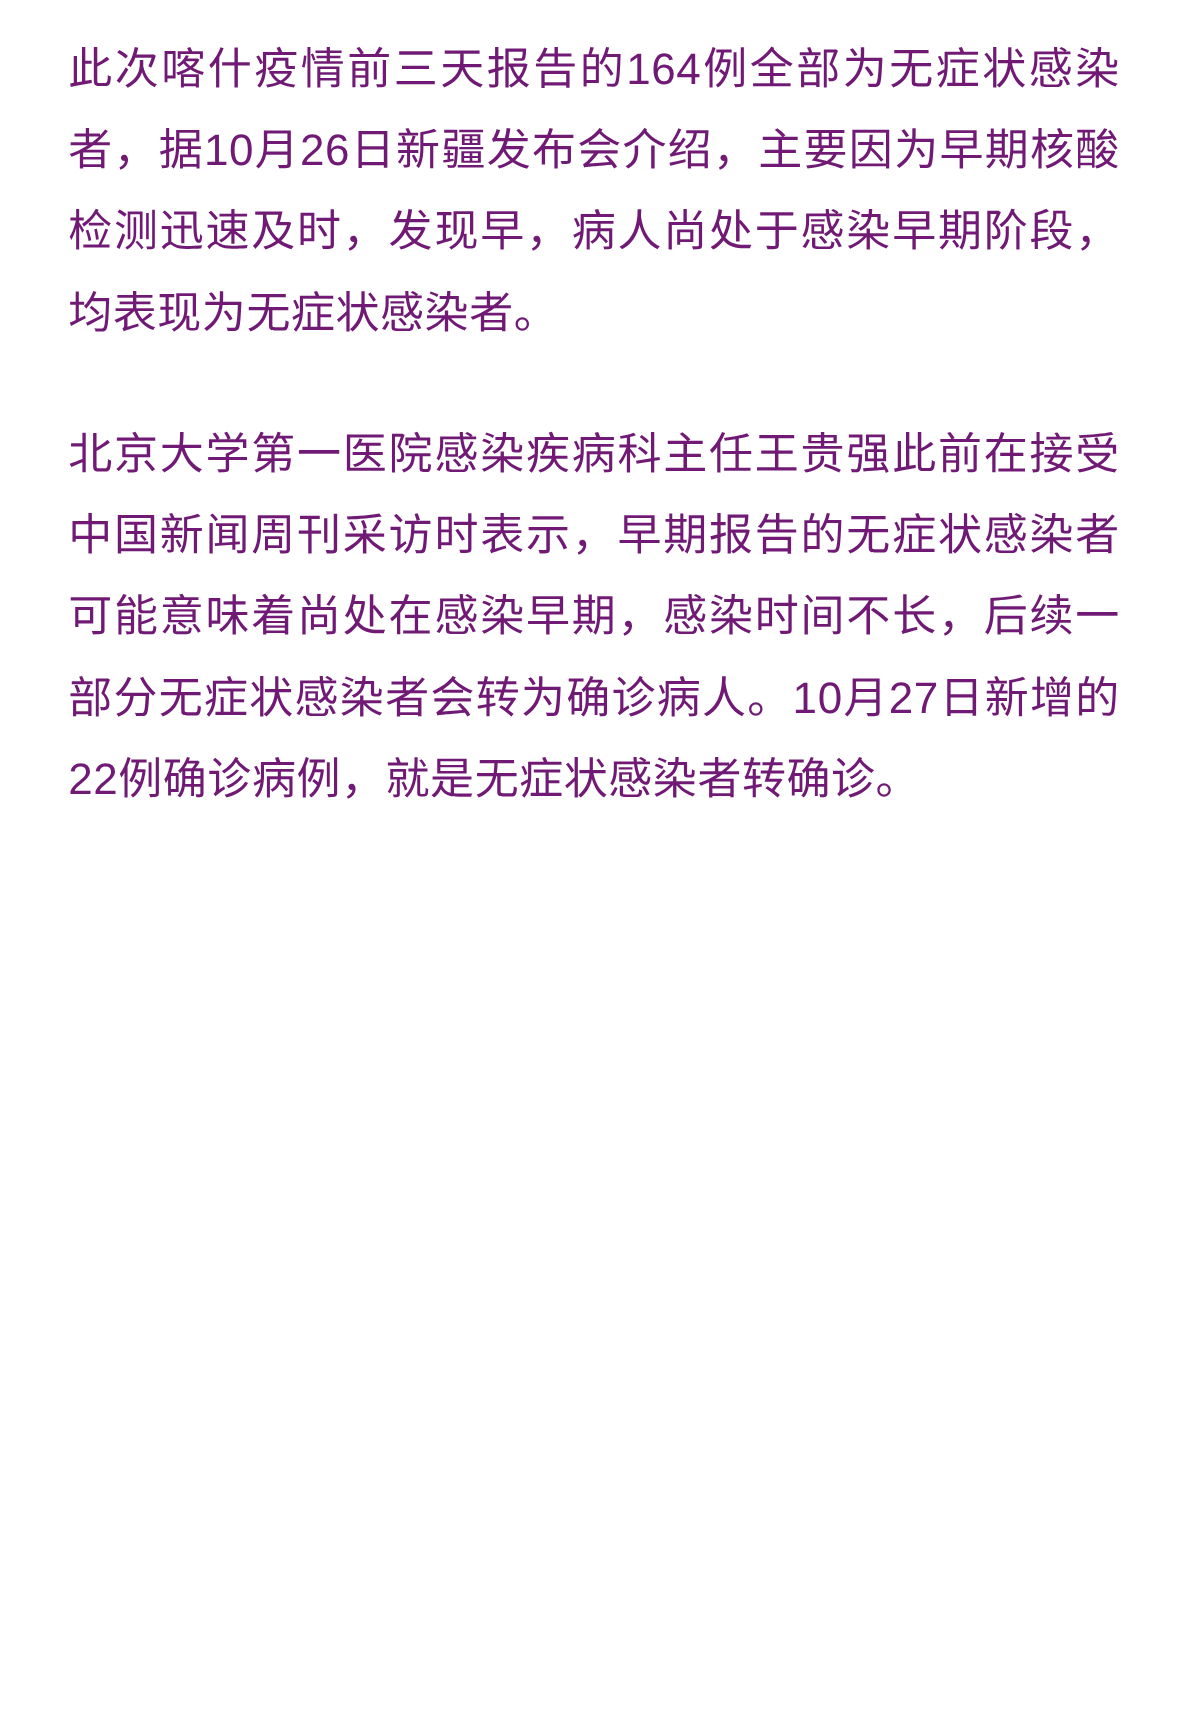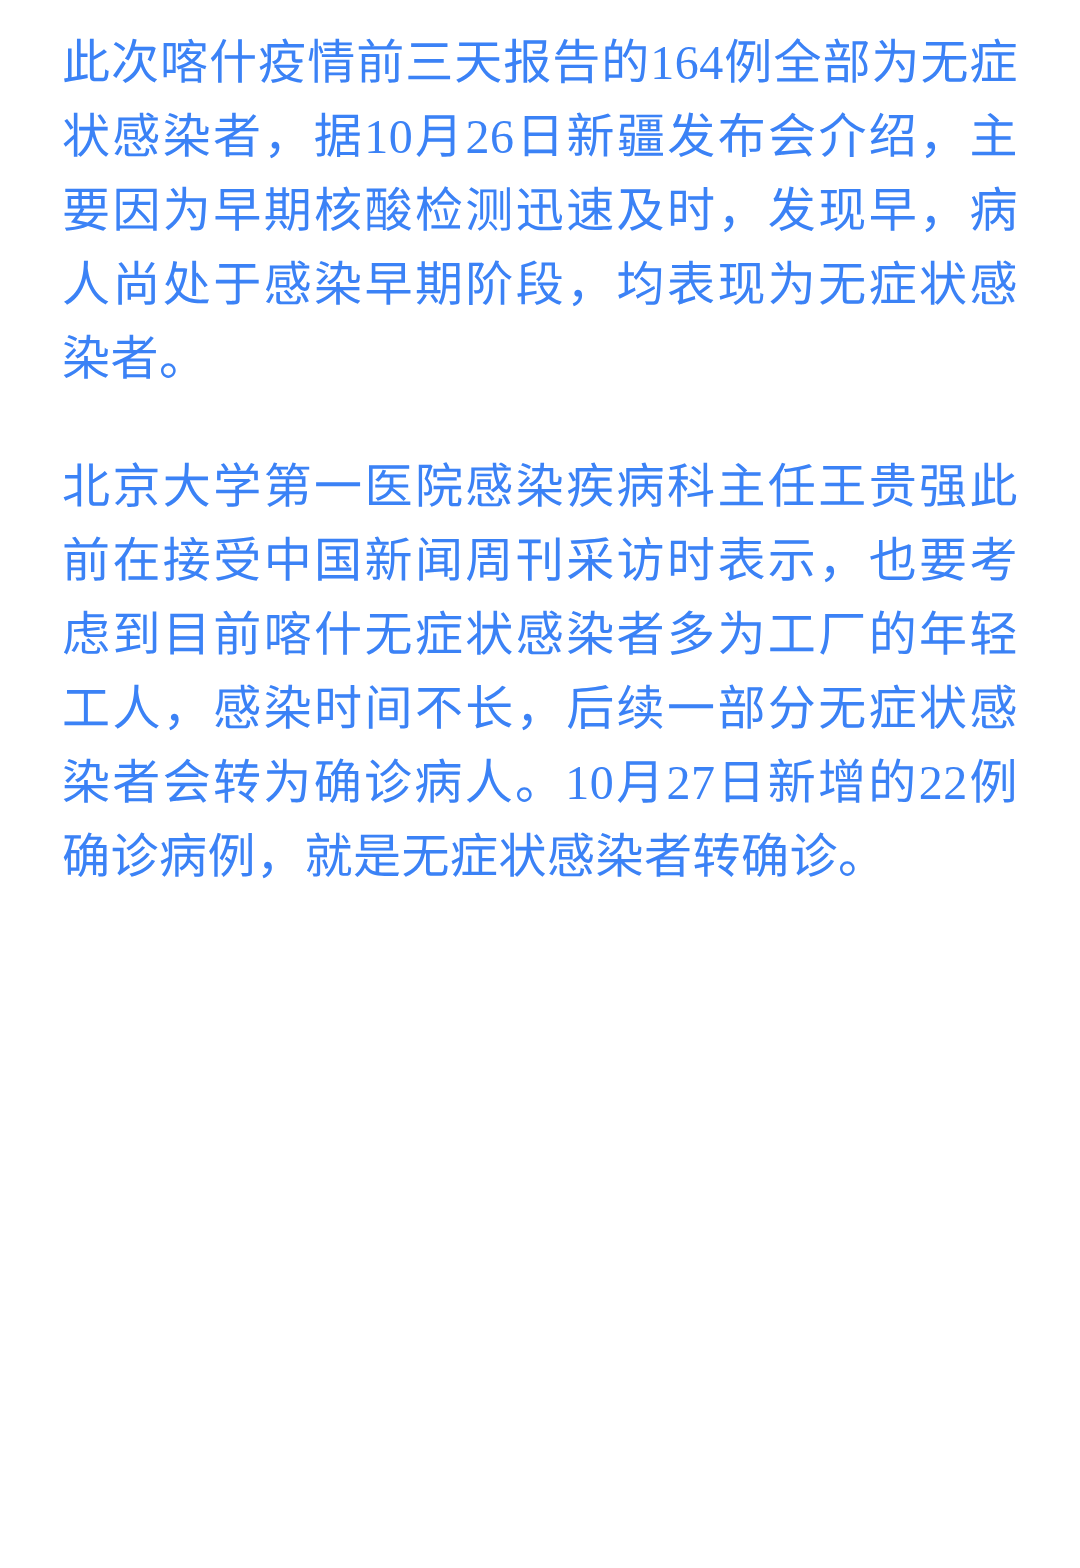--- a/index.html
+++ b/index.html
@@ -13,34 +13,33 @@
     min-height: 1568px;
     font-family: "Liberation Sans", "DejaVu Sans", sans-serif;
     color: #1a1a1a;
   }
   .article {
     box-sizing: border-box;
     width: 1080px;
     padding: 26px 62px 20px 62px;
   }
   .para {
-    font-size: 48px;
+    font-size: 40px;
     line-height: 74px;
     letter-spacing: 0.5px;
     text-align: justify;
     text-justify: inter-ideograph;
     margin: 0 0 54px 0;
-    color: #3b82f6;
+    color: #701a75;
     font-weight: 400;
     word-break: break-all;
-    font-family: Liberation Serif, serif;
   }
   .para:last-child {
     margin-bottom: 0;
   }
 </style>
 </head>
 <body>
 
 <div class="article">
   <p class="para">此次喀什疫情前三天报告的164例全部为无症状感染者，据10月26日新疆发布会介绍，主要因为早期核酸检测迅速及时，发现早，病人尚处于感染早期阶段，均表现为无症状感染者。</p>
-  <p class="para">北京大学第一医院感染疾病科主任王贵强此前在接受中国新闻周刊采访时表示，也要考虑到目前喀什无症状感染者多为工厂的年轻工人，感染时间不长，后续一部分无症状感染者会转为确诊病人。10月27日新增的22例确诊病例，就是无症状感染者转确诊。</p>
+  <p class="para">北京大学第一医院感染疾病科主任王贵强此前在接受中国新闻周刊采访时表示，早期报告的无症状感染者可能意味着尚处在感染早期，感染时间不长，后续一部分无症状感染者会转为确诊病人。10月27日新增的22例确诊病例，就是无症状感染者转确诊。</p>
 </div>
 
 </body></html>

